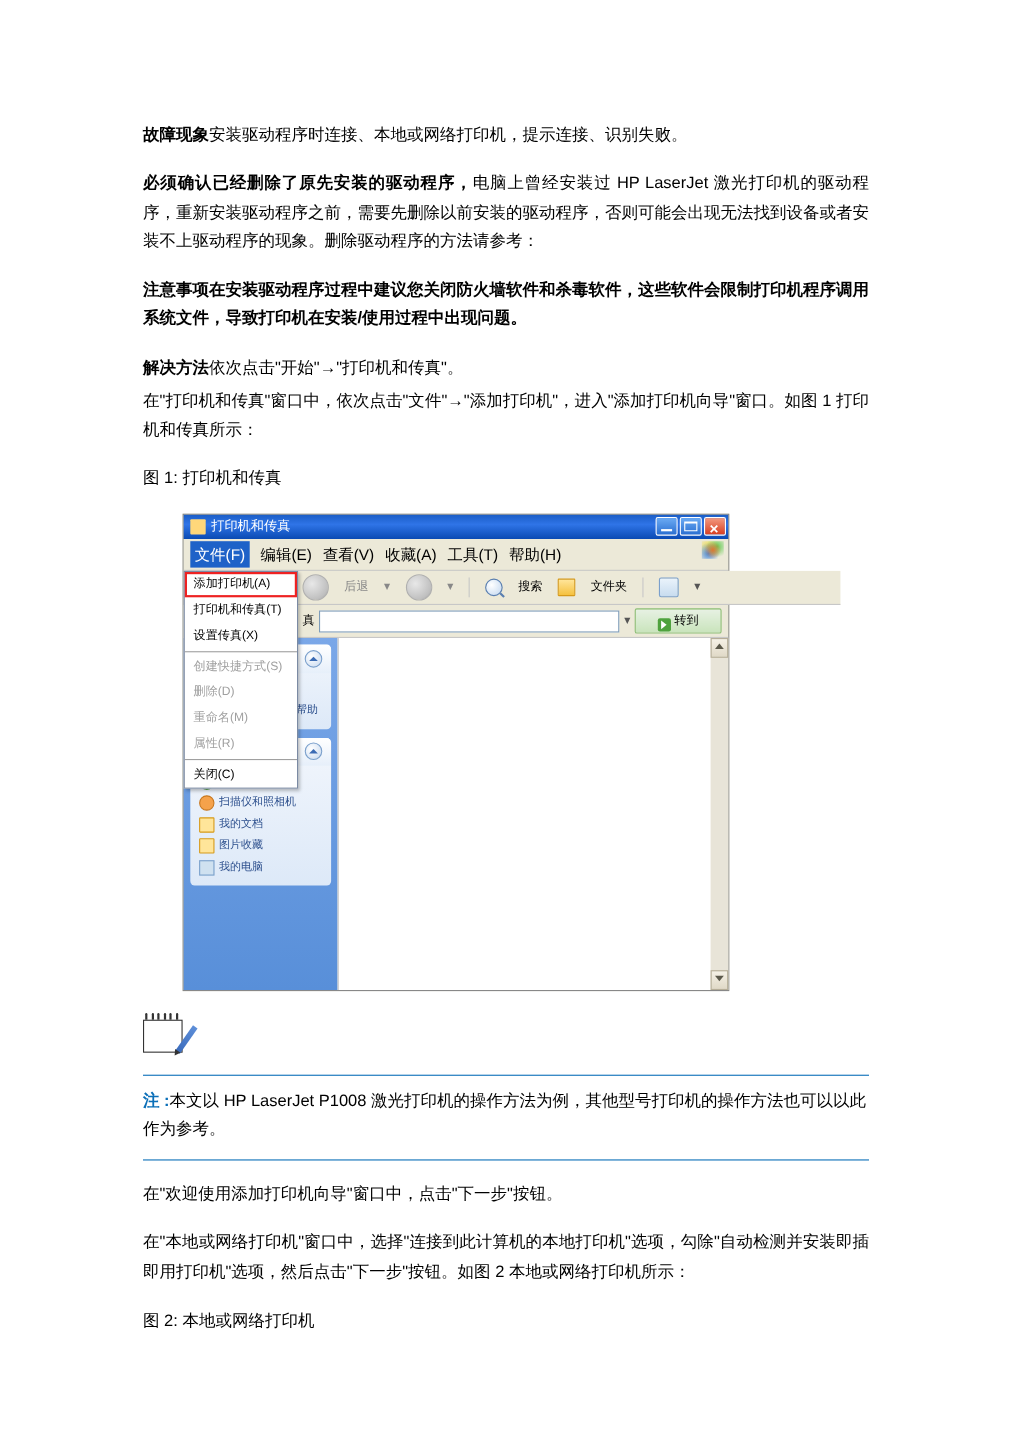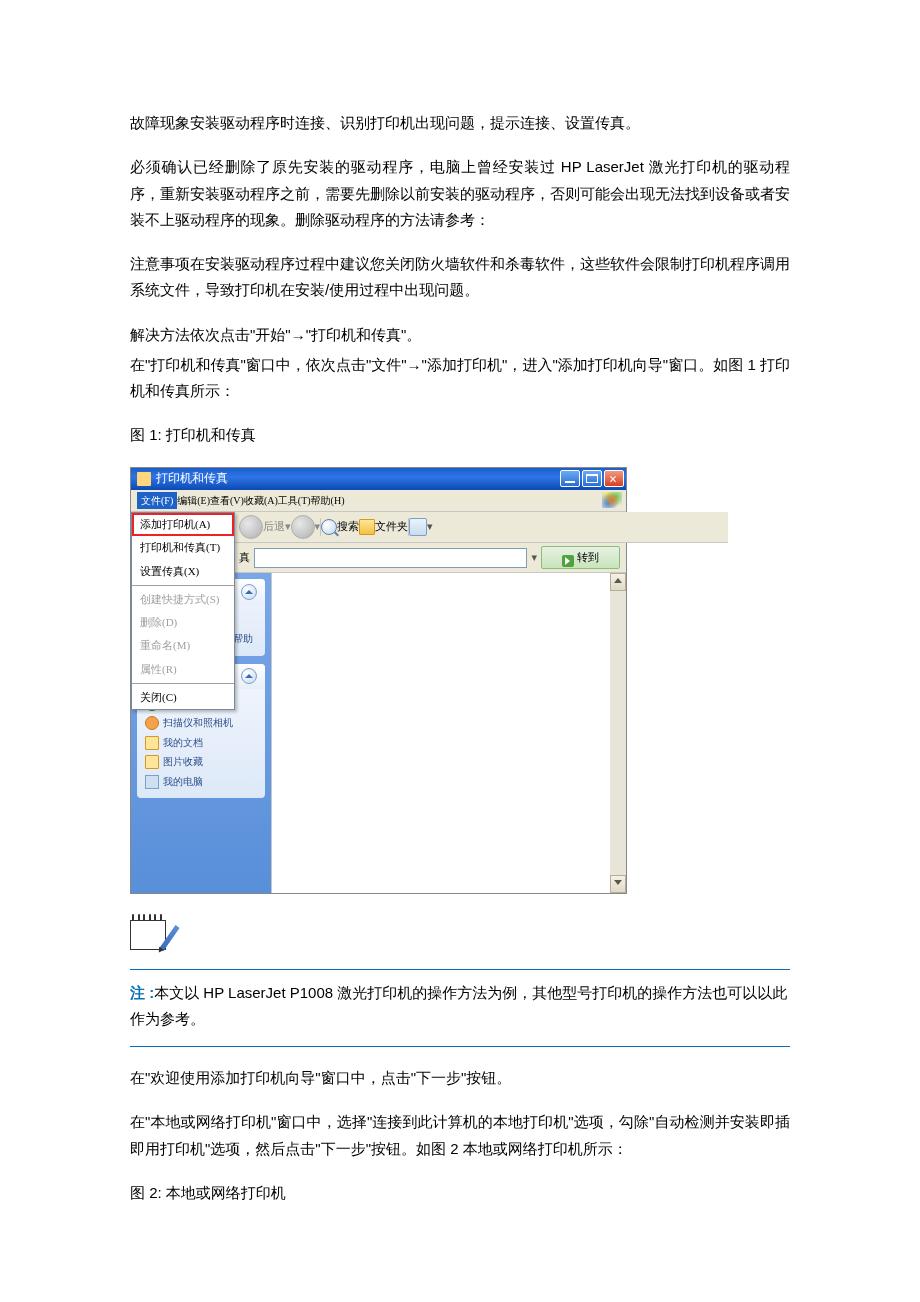--- a/index.html
+++ b/index.html
@@ -9,33 +9,34 @@
     line-height: 1.75;
     color: #000;
     background: #fff;
   }
   .page {
     width: 920px;
     padding: 110px 130px 30px 130px;
     box-sizing: border-box;
   }
   .para { margin: 0 0 18px 0; text-align: justify; }
-  .b { font-weight: normal; }
+  .b { font-weight: bold; }
   a.link {
     color: #0000d8;
     text-decoration: underline;
   }
   .fig-title { font-weight: normal; margin: 14px 0 18px 0; }
   .screenshot {
     width: 495px;
     border: 1px solid #888;
-    font-family: Liberation Serif, serif;
+    font-family: Liberation Sans, sans-serif;
     font-size: 12px;
     margin-bottom: 14px;
     background: #ece9d8;
+    margin-left: 36px;
   }
   .titlebar {
     display: flex;
     align-items: center;
     justify-content: space-between;
     background: linear-gradient(#1b5ec7, #2f74e7 40%, #0a4ab3);
     color: #fff;
     height: 22px;
     padding: 0 2px 0 6px;
   }
@@ -52,21 +53,22 @@
   }
   .tbtn.close { background: linear-gradient(#f29a80, #d83e20); }
   .tbtn.min::after { content:""; position:absolute; left:4px; right:4px; bottom:3px; height:2px; background:#fff; }
   .tbtn.max::after { content:""; position:absolute; left:3px; right:3px; top:3px; bottom:3px; border:1px solid #fff; border-top-width:2px; }
   .tbtn.close::after { content:"×"; color:#fff; font-size:14px; position:absolute; top:-3px; left:4px; font-weight:bold; }
   .menubar {
     background: #ece9d8;
     border-bottom: 1px solid #c7c7c7;
     padding: 2px 6px;
     display: flex;
-    font-size: 10px;
+    gap: 10px;
+    font-size: 14px;
   }
   .menubar .m { white-space: nowrap; }
   .menubar .fmenu {
     background: #1e62c8;
     color: #fff;
     padding: 0 4px;
   }
   .body-area { display: flex; position: relative; min-height: 320px; }
   .dropdown {
     position: absolute;
@@ -80,21 +82,21 @@
   }
   .dropdown .item { padding: 2px 8px; color: #000; white-space: nowrap; }
   .dropdown .item.hi { border: 2px solid #e22; padding: 0 6px; }
   .dropdown .item.dis { color: #a0a0a0; }
   .dropdown .sep { border-top: 1px solid #a0a0a0; margin: 2px 0; }
   .toolbar {
     margin-left: 102px;
     padding: 3px 6px;
     display: flex;
     align-items: center;
-    gap: 0;
+    gap: 14px;
     border-bottom: 1px solid #c7c7c7;
     font-size: 11px;
     background:#ece9d8;
     width:100%;
     box-sizing:border-box;
   }
   .nav-ico {
     width: 22px; height: 22px; border-radius: 50%;
     background: radial-gradient(circle at 35% 35%, #cde7c7, #7fbf5a 70%, #3a8b2a);
     border: 1px solid #6aa540;
@@ -230,21 +232,21 @@
                 radial-gradient(circle at 30% 70%, #48d, transparent 55%),
                 radial-gradient(circle at 30% 30%, #ed5, transparent 55%);
   }
 </style>
 </head>
 <body>
 
 <div class="page">
 
   <p class="para">
-    <span class="b">故障现象</span><span>安装驱动程序时连接、识别打印机出现问题，提示连接、设置传真。</span>
+    <span class="b">故障现象</span><span>安装驱动程序时连接、本地或网络打印机，提示连接、识别失败。</span>
   </p>
 
   <p class="para">
     <span class="b">必须确认已经删除了原先安装的驱动程序，</span><span>电脑上曾经安装过 HP LaserJet 激光打印机的驱动程序，重新安装驱动程序之前，需要先删除以前安装的驱动程序，否则可能会出现无法找到设备或者安装不上驱动程序的现象。删除驱动程序的方法请参考：</span>
   </p>
 
   <p class="para b">注意事项在安装驱动程序过程中建议您关闭防火墙软件和杀毒软件，这些软件会限制打印机程序调用系统文件，导致打印机在安装/使用过程中出现问题。</p>
 
 
   <p class="para" style="margin-bottom:4px">

